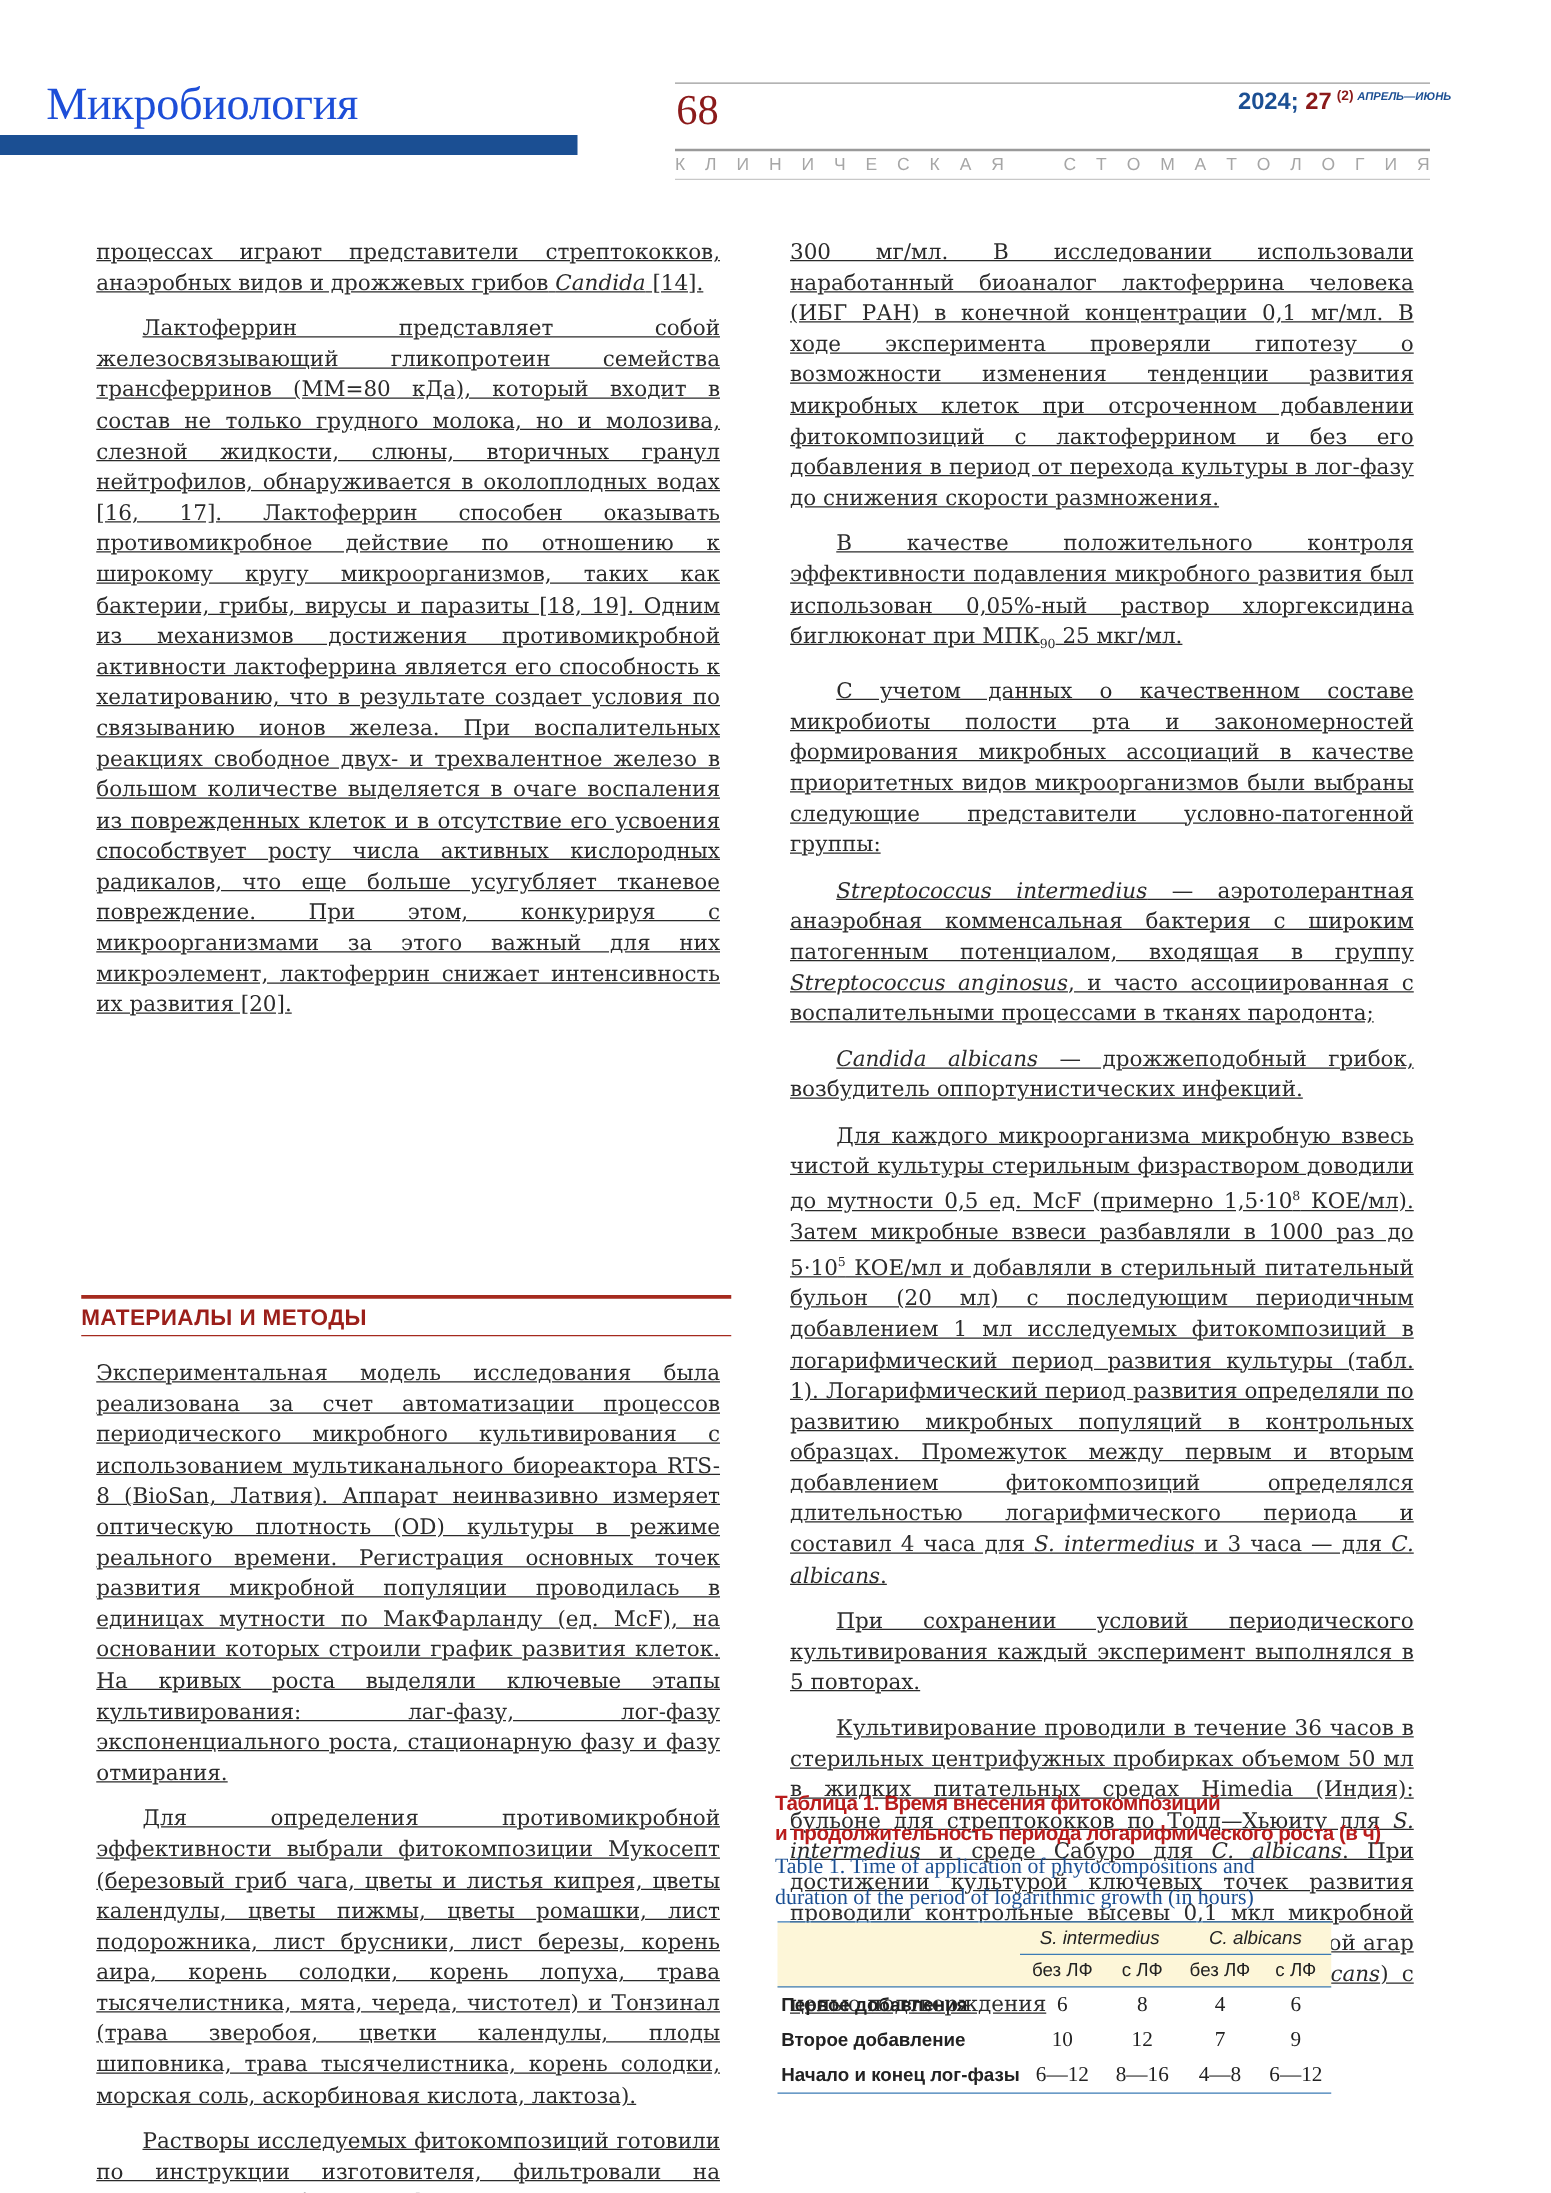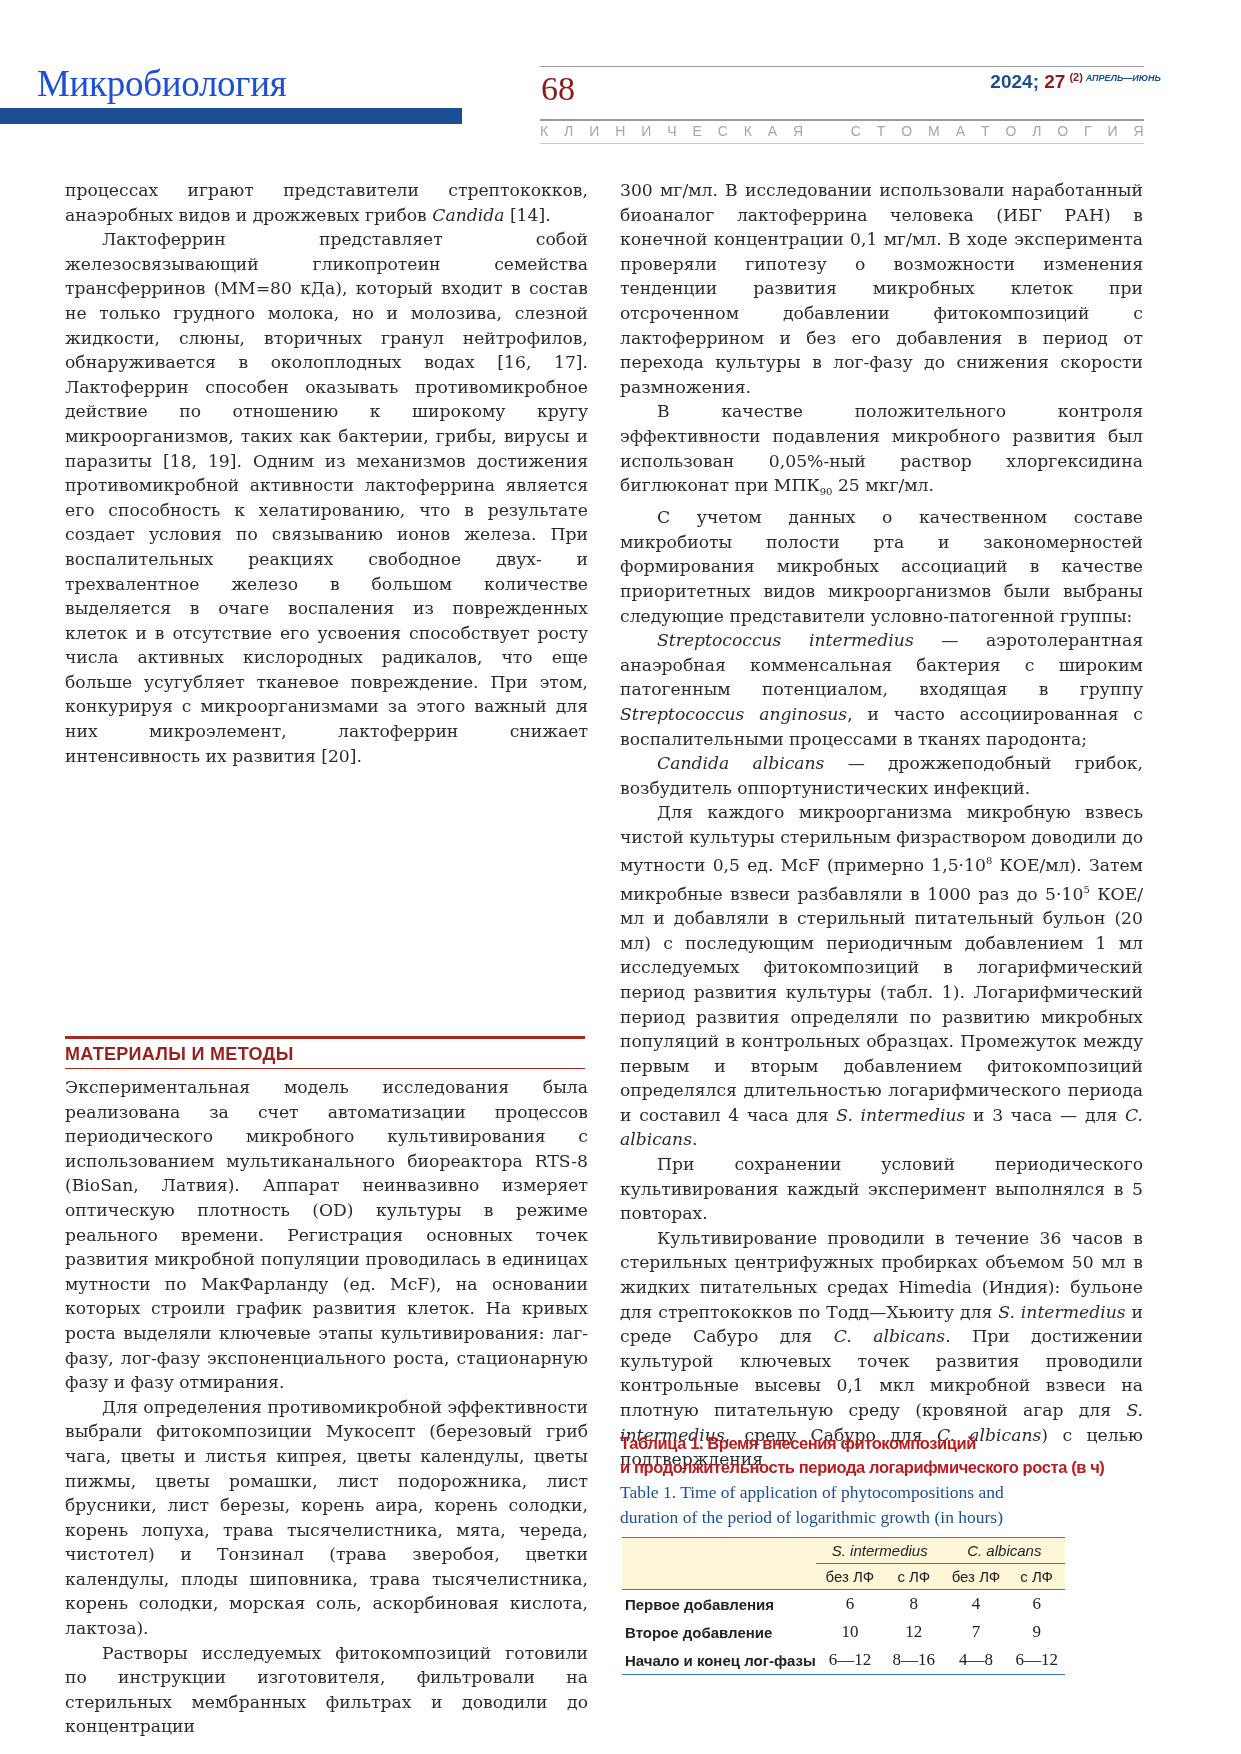--- a/index.html
+++ b/index.html
@@ -17,21 +17,21 @@
   .issue .num { color:#8b1a1a; font-size:11px; vertical-align:super; margin-left:4px; }
   .issue .months { color:#1b4f93; font-size:9px; font-style:italic; vertical-align:super; margin-left:3px; }
   .hdr-rule-mid { position:absolute; left:540px; top:119px; width:604px; height:2px; background:#9a9a9a; }
   .journal { position:absolute; left:540px; top:123px; width:604px; display:flex; justify-content:space-between;
          font-family:"Liberation Sans",sans-serif; font-size:14px; color:#a6a6a6; }
   .hdr-rule-bot { position:absolute; left:540px; top:143px; width:604px; height:1px; background:#c8c8c8; }
 
   .col { position:absolute; top:178px; width:523px; font-size:17.2px; line-height:24.6px; }
   .col.left { left:65px; }
   .col.right { left:620px; }
-  .col p { margin:0; text-align:justify; text-indent:37px; hyphens:auto; }
+  .col p { margin:12px; text-align:justify; text-indent:37px; hyphens:auto;text-decoration:underline; }
   .col p.noindent { text-indent:0; }
   .col i { font-style:italic; }
   .col b { font-weight:bold; }
 
   .mm-rule { position:absolute; left:65px; top:1036px; width:520px; height:3px; background:#a52a1e; }
   .mm-title { position:absolute; left:65px; top:1044px; font-family:Liberation Sans, sans-serif; font-weight:bold;
          font-size:18px; color:#9b1f1a; letter-spacing:0.3px; }
   .mm-rule2 { position:absolute; left:65px; top:1068px; width:520px; height:1px; background:#a52a1e; }
   .col.left2 { left:65px; top:1075px; }
 

